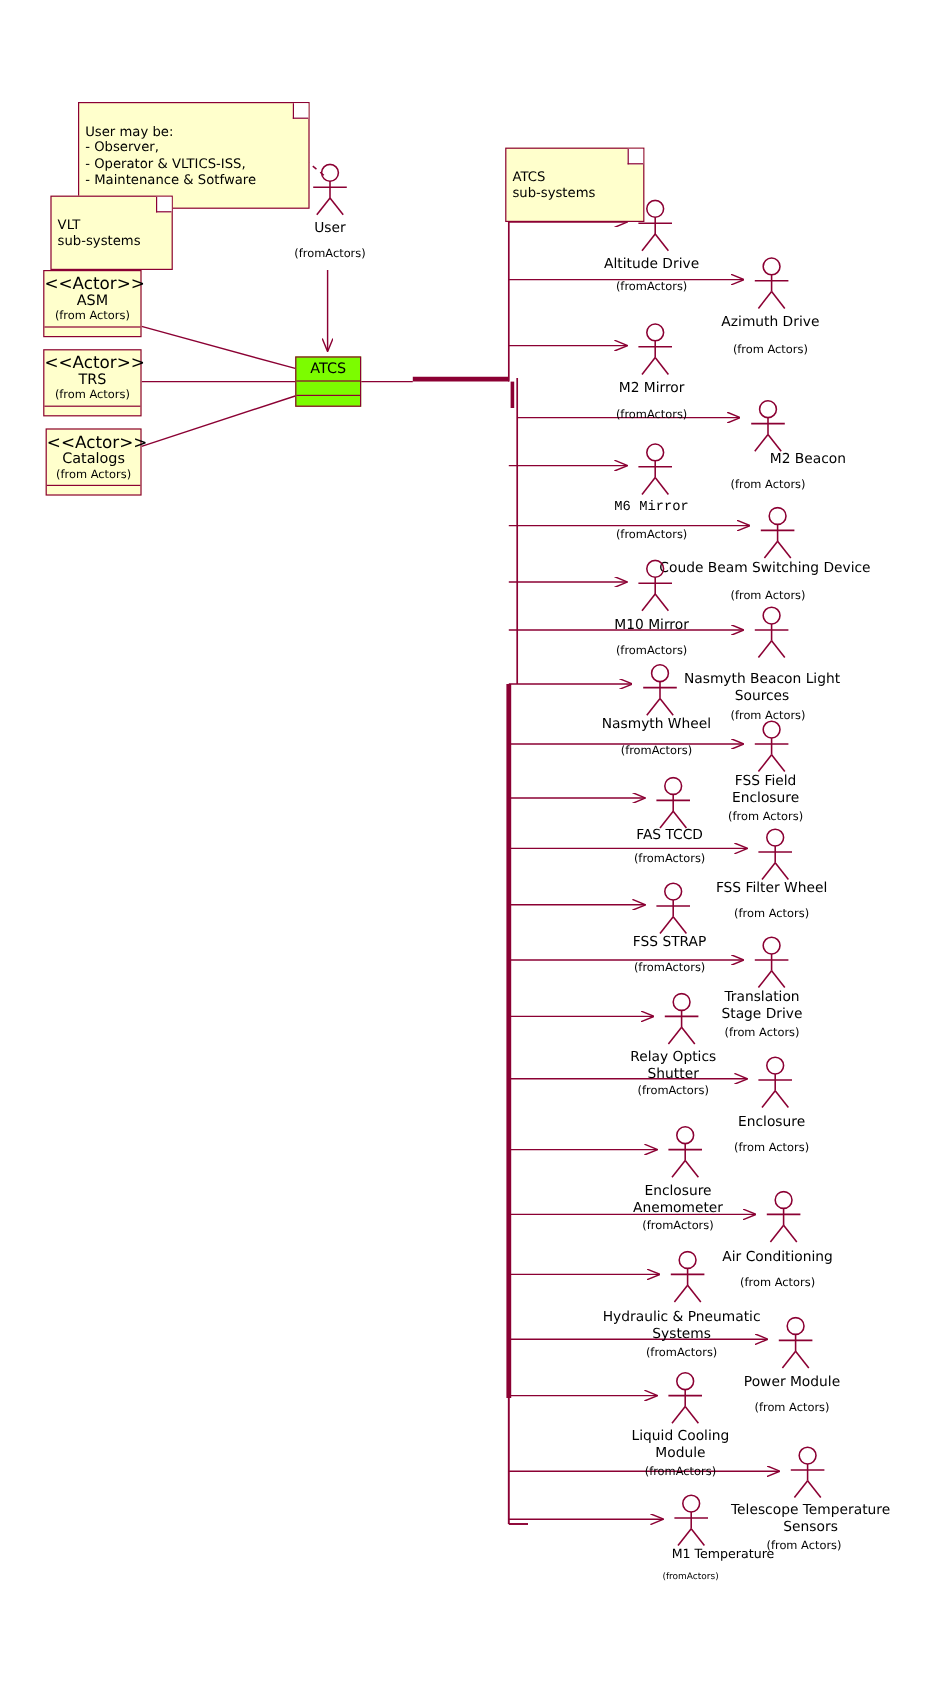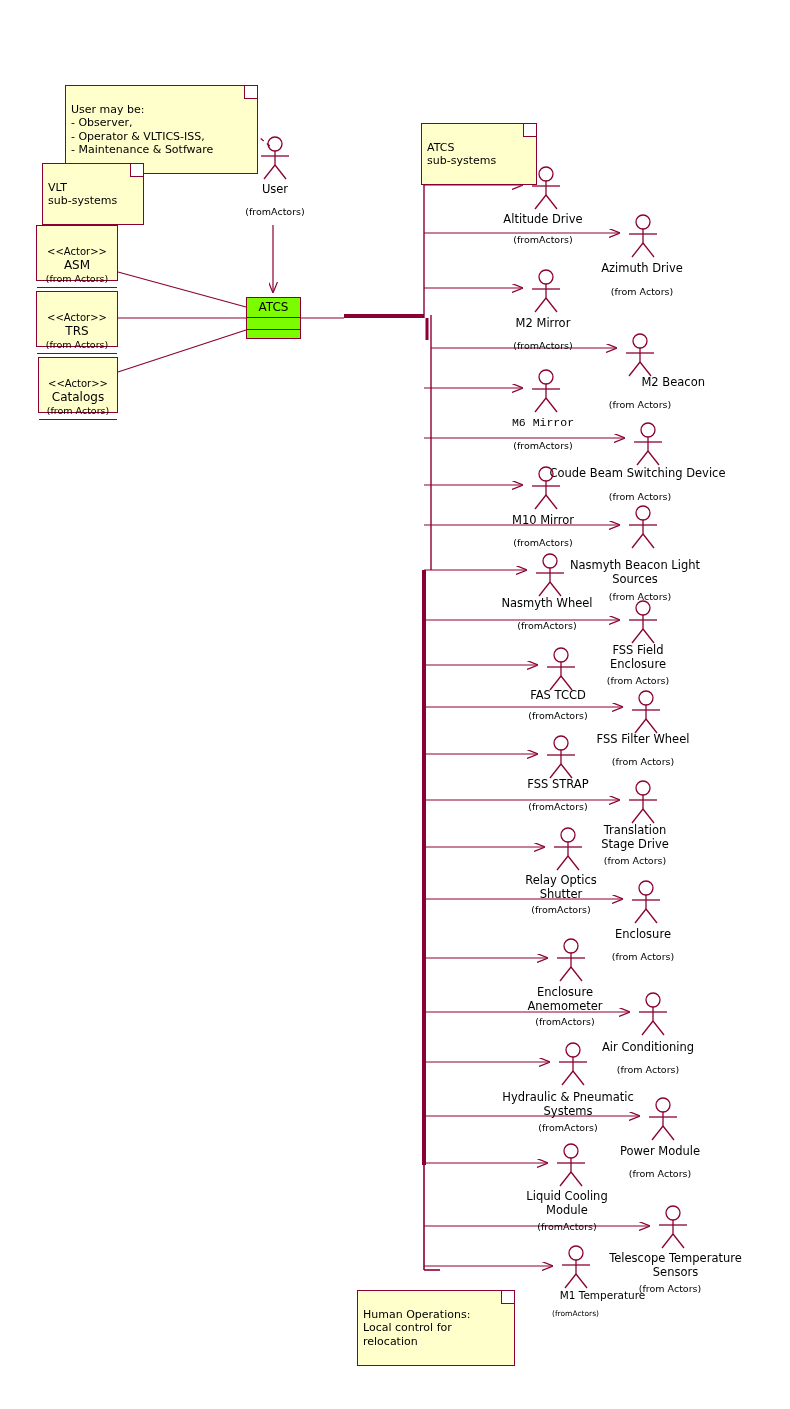--- a/index.html
+++ b/index.html
@@ -31,21 +31,21 @@
 
   
   .actorbox{
     position:absolute;
     background:#ffffcc;
     border:1px solid #8b0033;
     box-sizing:border-box;
     text-align:center;
     color:#000;
   }
-  .actorbox .stereo{font-size:10px;line-height:12px;padding-top:20px;}
+  .actorbox .stereo{font-size:14px;line-height:12px;padding-top:5px;}
   .actorbox .aname{font-size:12px;line-height:15px;}
   .actorbox .afrom{font-size:9.5px;line-height:12px;}
   .actorbox .sep{
     border-top:1px solid #8b0033;height:5px;margin-top:2px;
   }
 
   
   .atcs{
     position:absolute;
     background:#7cfc00;
@@ -156,26 +156,20 @@
   <div class="note" id="note1" style="left: 42px; top: 163px; width: 102px; min-height: 33px;">
     <span>VLT
 sub-systems</span>
     <span class="fold"></span>
   </div>
   <div class="note" id="note2" style="left: 421px; top: 123px; width: 116px; min-height: 33px;">
     <span>ATCS
 sub-systems</span>
     <span class="fold"></span>
   </div>
-  <div class="note" id="note3" style="left: 357px; top: 1290px; width: 158px; min-height: 52px;">
-    <span>Human Operations:
-Local control for
-relocation</span>
-    <span class="fold"></span>
-  </div>
 
   <div class="actorbox" id="abox0" style="left: 36px; top: 225px; width: 82px; height: 56px;">
     <div class="stereo">&lt;&lt;Actor&gt;&gt;</div>
     <div class="aname">ASM</div>
     <div class="afrom">(from Actors)</div>
     <div class="sep"></div>
   </div>
   <div class="actorbox" id="abox1" style="left: 36px; top: 291px; width: 82px; height: 56px;">
     <div class="stereo">&lt;&lt;Actor&gt;&gt;</div>
     <div class="aname">TRS</div>

